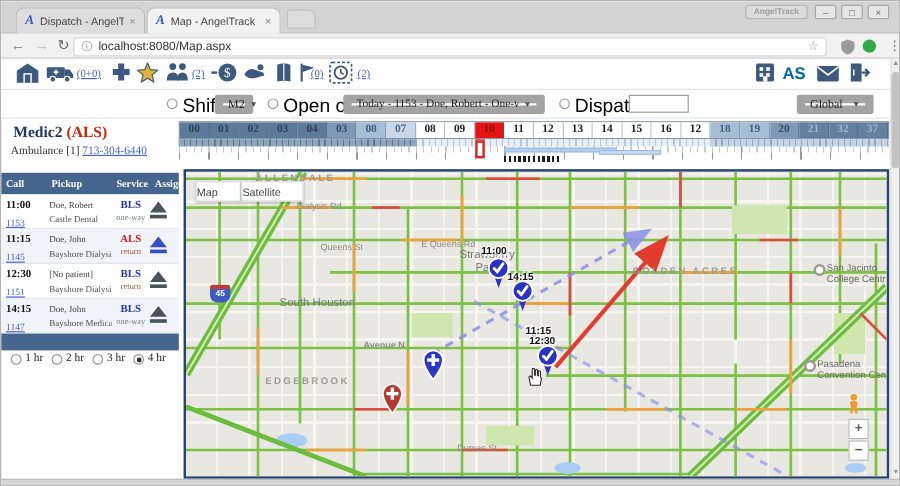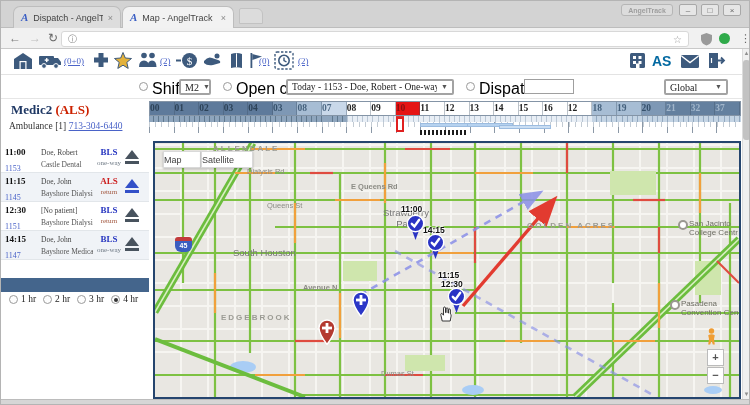--- a/index.html
+++ b/index.html
@@ -34,33 +34,33 @@
   
   .apptb{left:0;top:48px;width:741px;height:26px;background:#fff;border-bottom:1px solid #e3e3e3}
   .tbi{position:absolute;top:51px;cursor:pointer}
   .cnt{position:absolute;top:55px;font:400 9px "Liberation Serif",serif;color:#4a63c8;text-decoration:underline;cursor:pointer}
   .as{font:700 14px "Liberation Sans",sans-serif;color:#0369a1;top:52px}
 
   
   .ctrlrow{left:0;top:74px;width:741px;height:24px;background:#fff;border-bottom:1px solid #e6e6e6;
            font:400 10.5px "Liberation Serif",serif;color:#222}
   .rb{position:absolute;width:9px;height:9px;border:1px solid #9b9b9b;border-radius:50%;background:#fdfdfd}
-  .fsel{position:absolute;height:16px;background:#fff;border:2px solid #a3a3a3;border-radius:2px;
+  .fsel{position:absolute;height:16px;background:#fff;border:7px solid #a3a3a3;border-radius:2px;
         font:400 10px "Liberation Serif",serif;color:#222;display:flex;align-items:center;padding:0 4px;cursor:pointer}
   .fsel .car{margin-left:auto;font-size:7px;color:#555;padding-left:4px}
   .flab{position:absolute;top:79px}
   .dinput{position:absolute;left:452px;top:78px;width:50px;height:15px;border:1px solid #9f9f9f;background:#fff}
 
   
   .unitname{left:10px;top:101px;font:700 13px "Liberation Serif",serif;color:#1f3864}
   .unitname .als{color:#cc2200}
   .unitsub{left:8px;top:120px;font:400 9.5px "Liberation Serif",serif;color:#333}
   .unitsub a{color:#4a63c8;text-decoration:underline;cursor:pointer}
   .hours{left:148px;top:100px;width:592px;height:15px;display:flex;border:1px solid #8494a6}
-  .hc{flex:1;font:700 9.5px "Liberation Serif",serif;line-height:13px;border-right:1px solid rgba(60,80,100,.35)}
+  .hc{flex:1;text-align:center;font:700 9.5px "Liberation Serif",serif;line-height:13px;border-right:1px solid rgba(60,80,100,.35)}
   .h-d1{background:#5e7a9b;color:#2c4258}.h-d1t{background:#64809f;color:#a2b6cb}
   .h-d2{background:#7e98b5;color:#35506b}.h-l1{background:#a7bdd4;color:#44607c}
   .h-l2{background:#c9d8e9;color:#4e6a86}.h-w{background:#fff;color:#222}
   .h-now{background:#e51414;color:#8a0f0f}
   .qstrip{left:148px;top:115px;width:592px;height:6px;
      background:repeating-linear-gradient(90deg,#e8eef5 0 4.1px,#b9c6d4 4.1px 5.1px)}
   .qdark{left:148px;top:115px;width:198px;height:6px;
      background:repeating-linear-gradient(90deg,#8ea5bd 0 4.1px,#60798f 4.1px 5.1px)}
   .qlite{left:591px;top:115px;width:149px;height:6px;
      background:repeating-linear-gradient(90deg,#c4d4e4 0 4.1px,#93a9c0 4.1px 5.1px)}
@@ -76,21 +76,21 @@
 
   
   .ctable{left:0;top:143px;width:148px}
   .chead{display:flex;background:#44658c;color:#fff;font:700 8.5px "Liberation Serif",serif;height:18px;align-items:center}
   .chead div{padding-left:4px}
   .w-call{width:38px}.w-pick{width:54px}.w-svc{width:32px}.w-asn{width:24px}
   .crow{display:flex;height:29px;border-bottom:1px solid #e2e6ea;background:#fff}
   .crow.alt{background:#f0f3f7}
   .cc{width:38px;padding:3px 0 0 4px}.cp{width:54px;padding:4px 0 0 2px}.cs{width:32px;text-align:center;padding-top:3px}.ca{width:24px;padding-top:6px}
   .ct{font:700 9px "Liberation Serif",serif;color:#111}
-  .cl{display:inline-block;font:400 8px "Liberation Serif",serif;color:#4a63c8;margin-top:2px;cursor:pointer}
+  .cl{display:inline-block;font:400 8px "Liberation Serif",serif;color:#4a63c8;text-decoration:underline;margin-top:2px;cursor:pointer}
   .cp div{font:400 7.5px "Liberation Serif",serif;color:#444;white-space:nowrap;overflow:hidden}
   .cp .fac{margin-top:3px;color:#555}
   .svc{font:700 9px "Liberation Serif",serif}.svc.bls{color:#2736c0}.svc.als{color:#cc1f1f}
   .trip{font:400 7px "Liberation Serif",serif;color:#6f7a85;margin-top:2px}
   .trip.ret{color:#a0543b}
   .eject{display:inline-block;cursor:pointer}
   .eject i{display:block;width:0;height:0;border-left:7px solid transparent;border-right:7px solid transparent;border-bottom:9px solid #48535e}
   .eject b{display:block;width:14px;height:3px;background:#48535e;margin-top:2px}
   .eject.blue i{border-bottom-color:#3350c8}.eject.blue b{background:#3350c8}
   .cfoot{left:0;top:277px;width:148px;height:14px;background:#44658c}
@@ -147,20 +147,21 @@
   <div class="abs winbtn" style="left:678px">–</div>
   <div class="abs winbtn" style="left:700px">□</div>
   <div class="abs winbtn" style="left:722px">×</div>
 
   <div class="abs addr"></div>
   <div class="abs navg" style="left:8px">←</div>
   <div class="abs navg" style="left:28px;color:#bdbdbd">→</div>
   <div class="abs navg" style="left:47px;color:#666">↻</div>
   <div class="abs urlbox">
     <span class="info-i">ⓘ</span>
+    <span class="urltxt">localhost:8080/Map.aspx</span>
     <span class="star">☆</span>
   </div>
   <svg class="abs" style="left:699px;top:31px" width="13" height="14">
       <path d="M6.5 1 L12 3 V7 C12 10.5 9.5 12.5 6.5 13.5 C3.5 12.5 1 10.5 1 7 V3 Z" fill="#9a9a9a"></path>
     </svg>
   <div class="abs greendot"></div>
   <div class="abs menu3">⋮</div>
 
   <div class="abs apptb"></div>
   <span class="tbi" style="left:12px">
@@ -303,20 +304,26 @@
   <div class="abs qlite"></div>
   <div class="abs qred"></div>
   <div class="abs ruler"></div>
   <div class="abs nowmark"></div>
   <div class="abs gbar" style="left:419px;top:122px;width:49px"></div>
   <div class="abs gbar" style="left:466px;top:122px;width:46px"></div>
   <div class="abs gbar" style="left:498px;top:124px;width:52px;background:#cadef3"></div>
   <div class="abs dotbar"></div>
 
   <div class="abs ctable">
+    <div class="chead">
+      <div class="w-call">Call</div>
+      <div class="w-pick">Pickup</div>
+      <div class="w-svc">Service</div>
+      <div class="w-asn">Assign</div>
+    </div>
     <div>
         <div class="crow">
           <div class="cc"><div class="ct">11:00</div><a class="cl">1153</a></div>
           <div class="cp">
             <div>Doe, Robert</div>
             <div class="fac">Castle Dental</div>
           </div>
           <div class="cs">
             <div class="svc bls">BLS</div>
             <div class="trip ">one-way</div>
@@ -469,21 +476,21 @@
       <line x1="308" y1="163" x2="398" y2="58" stroke="#e23b30" stroke-width="3.4" marker-end="url(#ra)"></line>
     </svg>
     <div class="mtctl" style="left:8px;width:38px">Map</div>
     <div class="mtctl" style="left:46px;width:52px">Satellite</div>
     <div class="shield" style="left:20px;top:94px">45</div>
     <div class="zoombtn" style="left:552px;top:206px">+</div>
     <div class="zoombtn" style="left:552px;top:224px">−</div>
   <div class="mlabel area" style="left: 58px; top: 1px;">ALLENDALE</div>
       <div class="mlabel street" style="left: 92px; top: 24px;">Dialysis Rd</div>
       <div class="mlabel street" style="left: 112px; top: 58px;">Queens St</div>
-      <div class="mlabel street" style="left: 196px; top: 39px; font-weight: bold;">E Queens Rd</div>
+      <div class="mlabel street" style="left: 196px; top: 56px;">E Queens Rd</div>
       <div class="mlabel town" style="left: 78px; top: 104px;">South Houston</div>
       <div class="mlabel town c" style="left: 228px; top: 64px;">Strawberry
 Park</div>
       <div class="mlabel area" style="left: 372px; top: 78px;">GOLDEN ACRES</div>
       <div class="mlabel area" style="left: 66px; top: 170px;">EDGEBROOK</div>
       <div class="mlabel street" style="left: 148px; top: 140px; font-weight: bold;">Avenue N</div>
       <div class="mlabel street" style="left: 226px; top: 226px;">Dumas St</div>
       <div class="mlabel poi" style="left: 534px; top: 76px;">San Jacinto
 College Centr</div>
       <div class="mlabel poi" style="left: 526px; top: 156px;">Pasadena

